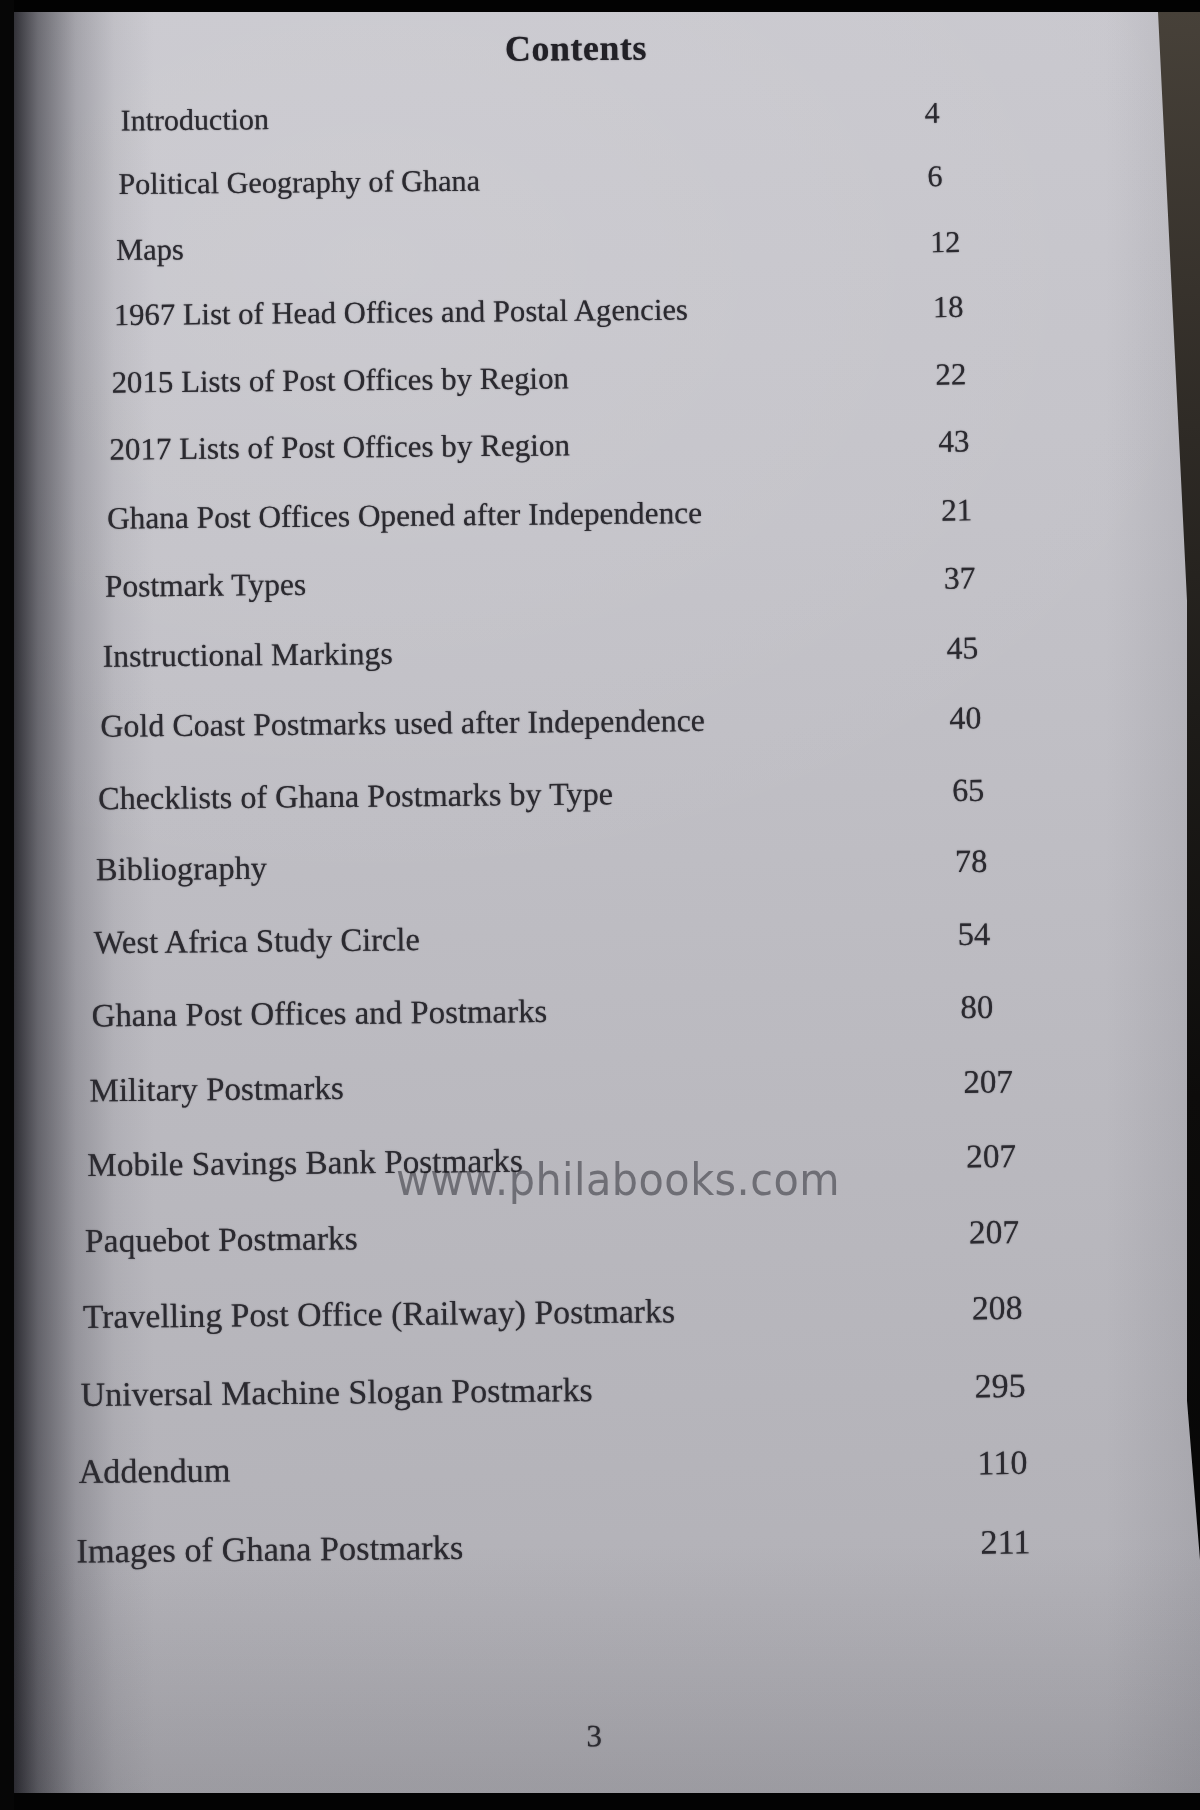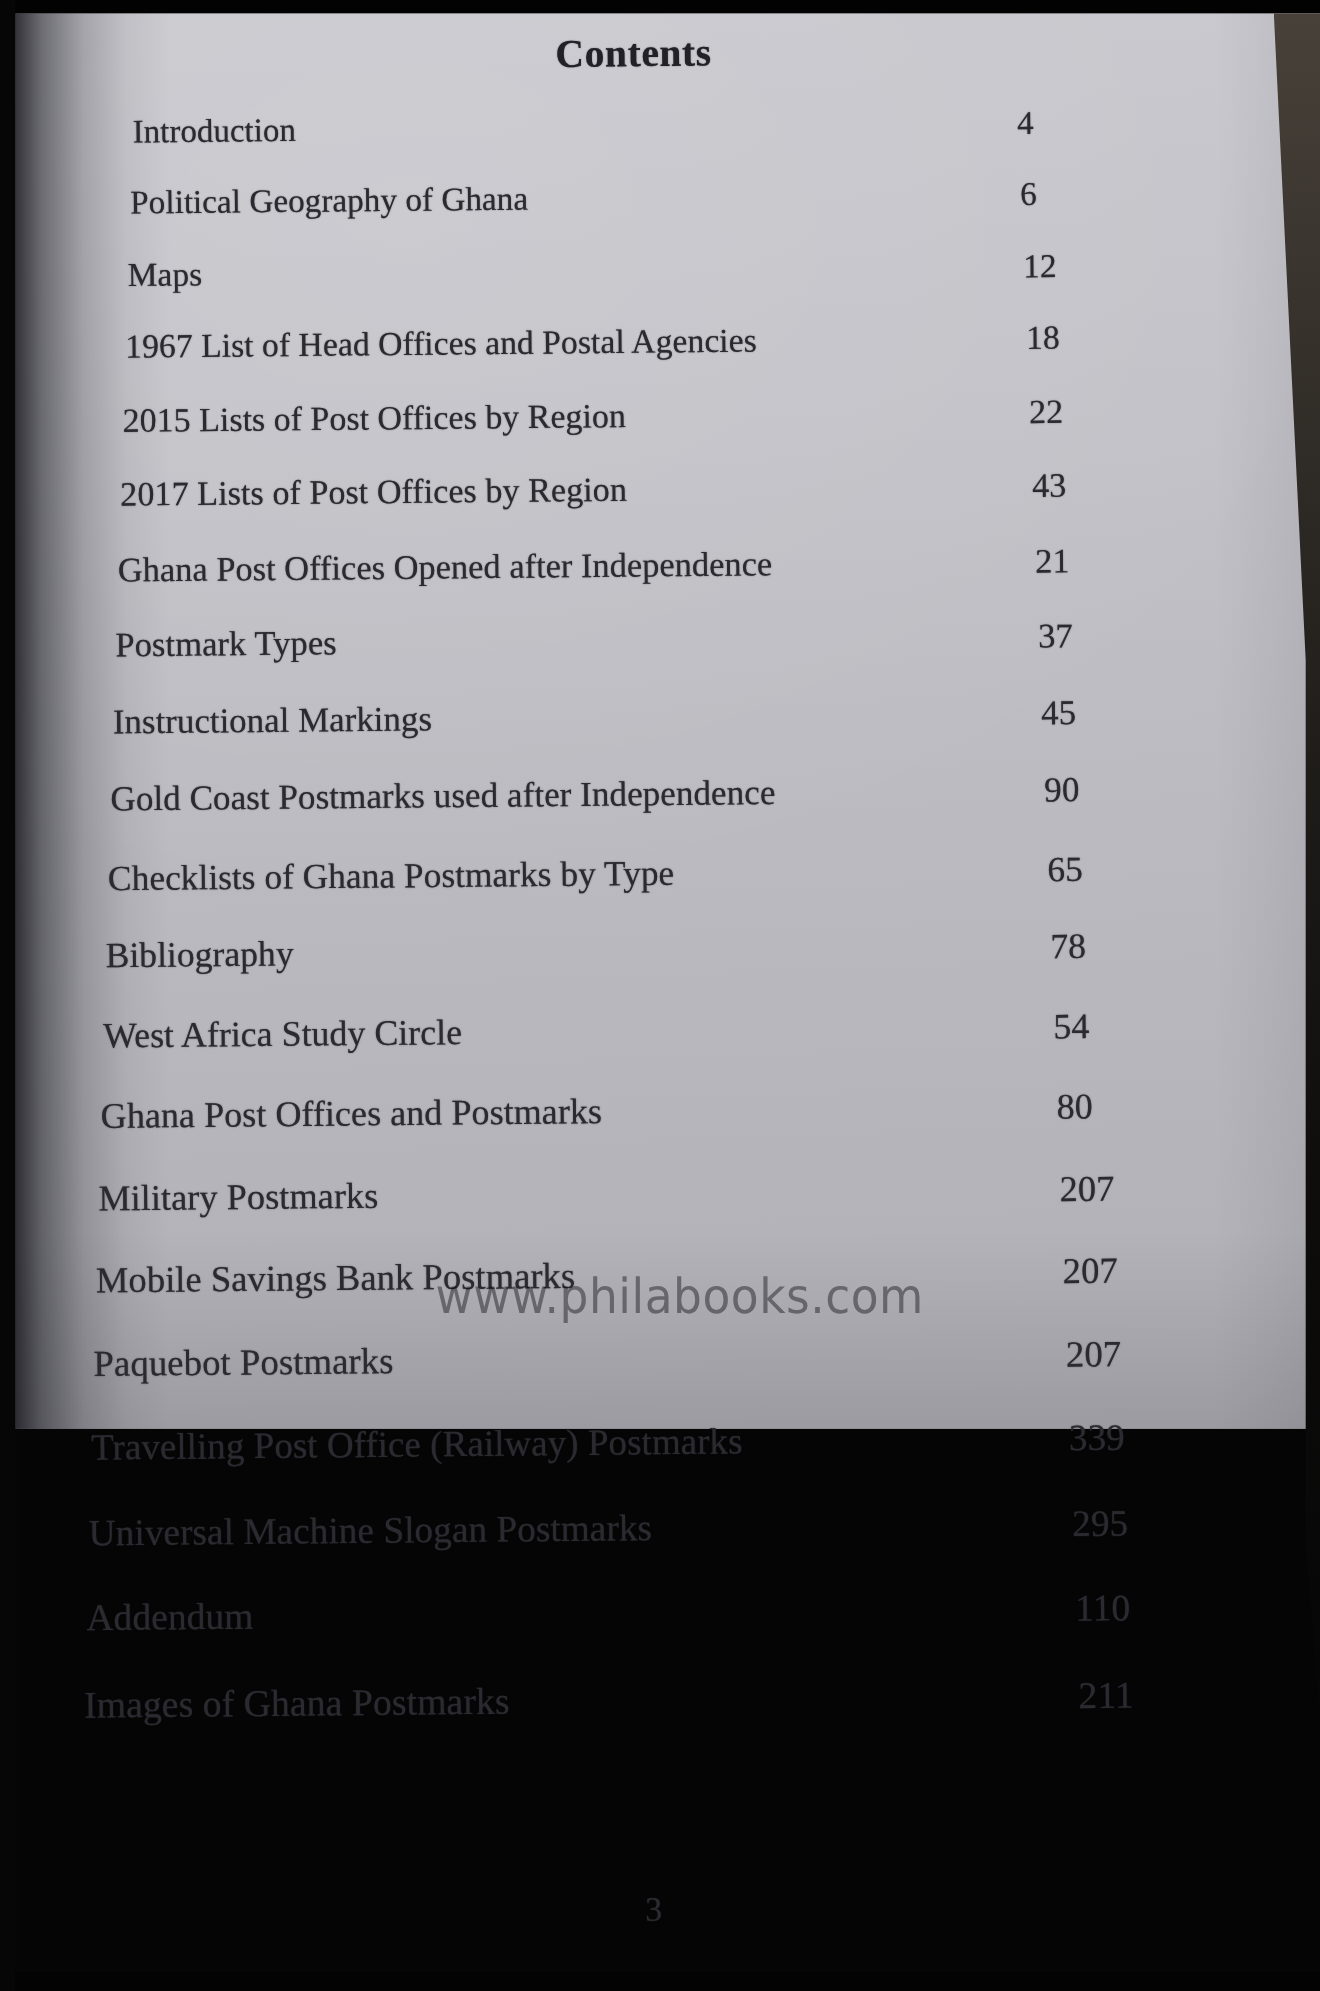--- a/index.html
+++ b/index.html
@@ -14,21 +14,21 @@
     overflow: hidden;
     background: #050505;
     font-family: "Liberation Serif", serif;
   }
   
   .page {
     position: absolute;
     left: 14px;
     top: 12px;
     width: 1186px;
-    height: 1287px;
+    height: 1781px;
     background:
       linear-gradient(180deg, rgba(30,30,36,0) 86%, rgba(30,30,36,0.14) 100%),
       linear-gradient(90deg, rgba(12,12,18,0.80) 0px, rgba(22,22,30,0.52) 24px,
                       rgba(40,40,50,0.24) 62px, rgba(60,60,70,0.08) 100px,
                       rgba(60,60,70,0) 140px),
       linear-gradient(270deg, rgba(50,50,60,0.10) 0px, rgba(50,50,60,0) 95px),
       radial-gradient(1400px 1000px at 30% 14%, rgba(255,255,255,0.10), rgba(255,255,255,0) 65%),
       linear-gradient(178deg, #c9c8ce 0%, #c3c2c8 30%, #bab9bf 62%, #b0afb5 100%);
   }
   
@@ -154,21 +154,21 @@
           <div class="toc-row" style="--i: 7;">
     <span class="toc-label">Postmark Types</span>
     <span class="toc-page">37</span>
   </div>
           <div class="toc-row" style="--i: 8;">
     <span class="toc-label">Instructional Markings</span>
     <span class="toc-page">45</span>
   </div>
           <div class="toc-row" style="--i: 9;">
     <span class="toc-label">Gold Coast Postmarks used after Independence</span>
-    <span class="toc-page">90</span>
+    <span class="toc-page">40</span>
   </div>
           <div class="toc-row" style="--i: 10;">
     <span class="toc-label">Checklists of Ghana Postmarks by Type</span>
     <span class="toc-page">65</span>
   </div>
           <div class="toc-row" style="--i: 11;">
     <span class="toc-label">Bibliography</span>
     <span class="toc-page">78</span>
   </div>
           <div class="toc-row" style="--i: 12;">
@@ -186,21 +186,21 @@
           <div class="toc-row" style="--i: 15;">
     <span class="toc-label">Mobile Savings Bank Postmarks</span>
     <span class="toc-page">207</span>
   </div>
           <div class="toc-row" style="--i: 16;">
     <span class="toc-label">Paquebot Postmarks</span>
     <span class="toc-page">207</span>
   </div>
           <div class="toc-row" style="--i: 17;">
     <span class="toc-label">Travelling Post Office (Railway) Postmarks</span>
-    <span class="toc-page">339</span>
+    <span class="toc-page">208</span>
   </div>
           <div class="toc-row" style="--i: 18;">
     <span class="toc-label">Universal Machine Slogan Postmarks</span>
     <span class="toc-page">295</span>
   </div>
           <div class="toc-row" style="--i: 19;">
     <span class="toc-label">Addendum</span>
     <span class="toc-page">110</span>
   </div>
           <div class="toc-row" style="--i: 20;">

